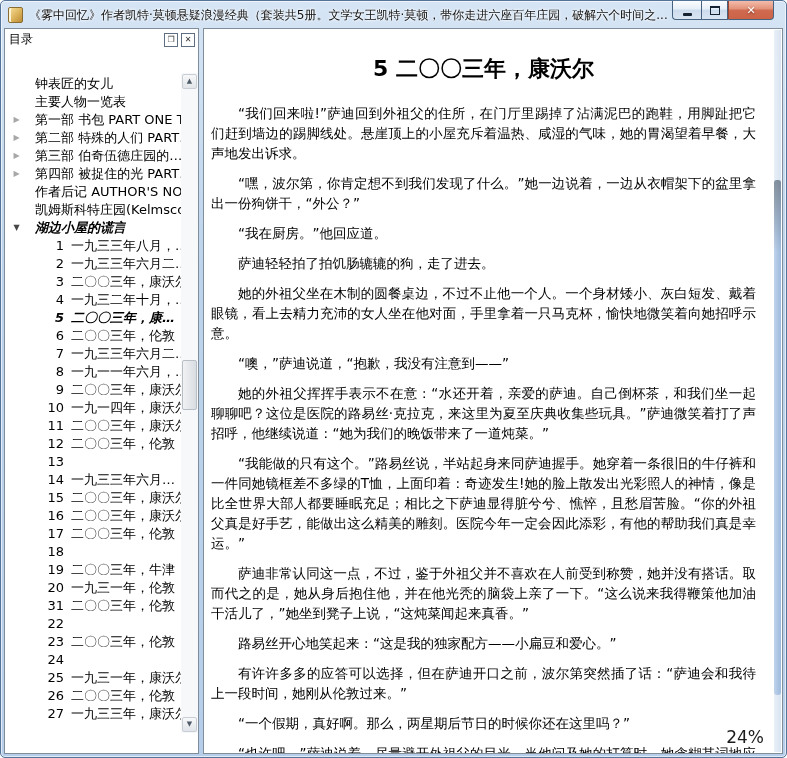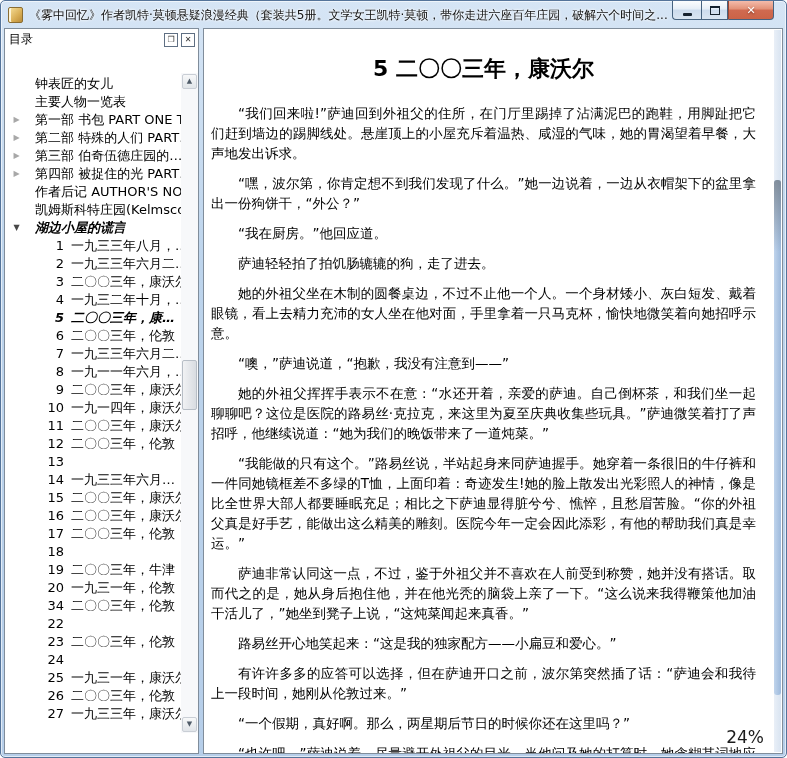--- a/index.html
+++ b/index.html
@@ -238,21 +238,21 @@
               <span class="num">19</span>
               <span class="lbl">二〇〇三年，牛津</span>
             </div>
             <div class="trow">
               <span class="arr"></span>
               <span class="num">20</span>
               <span class="lbl">一九三一年，伦敦</span>
             </div>
             <div class="trow">
               <span class="arr"></span>
-              <span class="num">34</span>
+              <span class="num">31</span>
               <span class="lbl">二〇〇三年，伦敦</span>
             </div>
             <div class="trow">
               <span class="arr"></span>
               <span class="num">22</span>
               <span class="lbl"></span>
             </div>
             <div class="trow">
               <span class="arr"></span>
               <span class="num">23</span>

